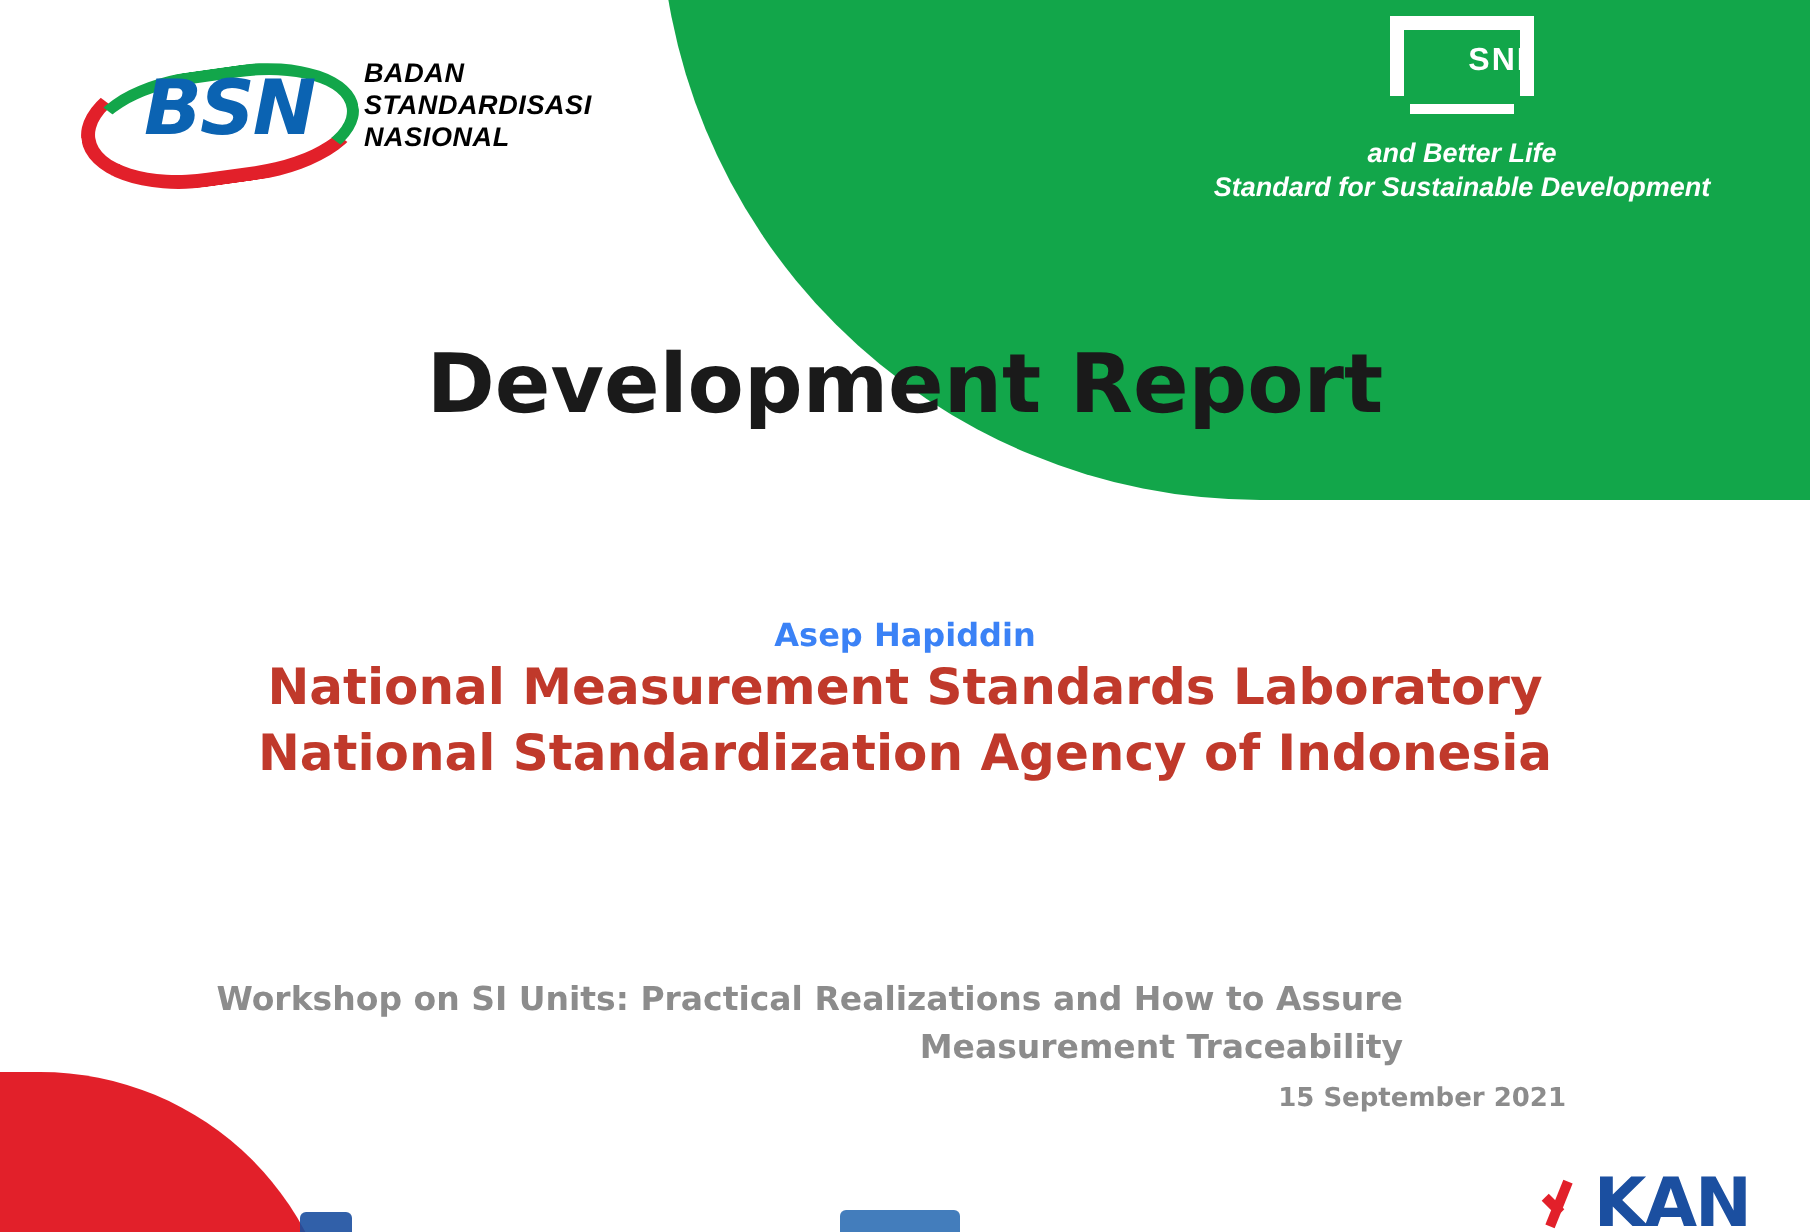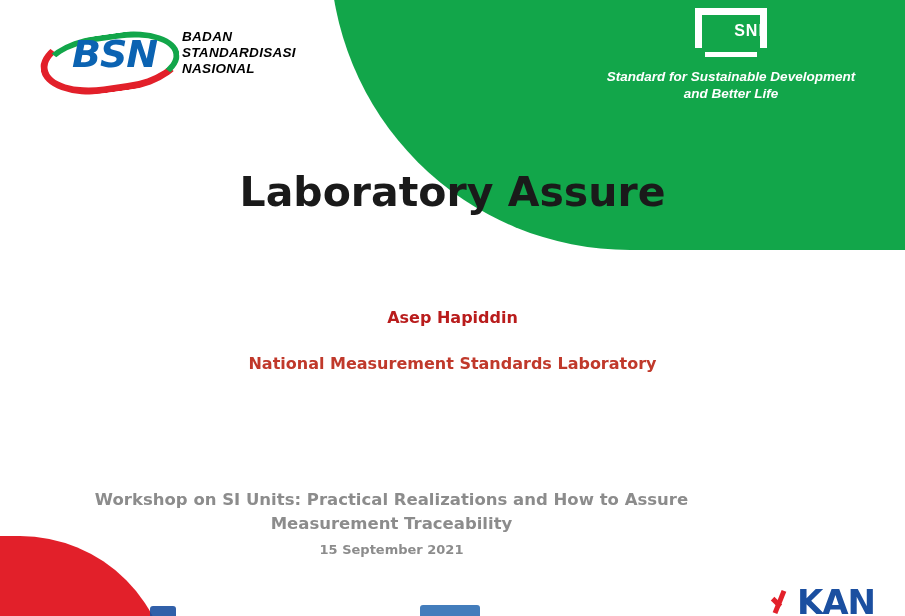--- a/index.html
+++ b/index.html
@@ -184,38 +184,38 @@
     top: 308px;
     left: 0;
     width: 905px;
     text-align: center;
     z-index: 4;
   }
   .author-name {
     font-family: "DejaVu Sans", sans-serif;
     font-weight: bold;
     font-size: 16px;
-    color: #b91c1c;
-    margin-bottom: 20px;
+    color: #3b82f6;
+    margin-bottom: 0;
   }
   .affil {
     font-family: "DejaVu Sans", sans-serif;
     font-weight: bold;
-    font-size: 16px;
+    font-size: 25px;
     color: #c0392b;
     line-height: 33px;
   }
 
   
   .event-block {
     position: absolute;
     top: 488px;
     left: 0;
     width: 783px;
-    text-align: center;
+    text-align: right;
     z-index: 4;
   }
   .event-title {
     font-family: "DejaVu Sans", sans-serif;
     font-weight: bold;
     font-size: 16.5px;
     color: #8c8c8c;
     line-height: 24px;
     max-width: 620px;
     margin: 0 auto;
@@ -340,30 +340,31 @@
 
   <div class="sni-block">
     <div class="sni-mark">
       <span class="bar-top"></span>
       <span class="side-l"></span>
       <span class="side-r"></span>
       <span class="sni-label">SNI</span>
       <span class="bar-bottom"></span>
     </div>
     <div class="sni-tagline">
+      <div>and Better Life</div>
       <div>Standard for Sustainable Development</div>
-      <div>and Better Life</div>
     </div>
   </div>
 
-  <div class="title">Laboratory Assure</div>
+  <div class="title">Development Report</div>
 
   <div class="author-block">
     <div class="author-name">Asep Hapiddin</div>
     <div class="affil">National Measurement Standards Laboratory</div>
+    <div class="affil">National Standardization Agency of Indonesia</div>
   </div>
 
   <div class="event-block">
     <div class="event-title">Workshop on SI Units: Practical Realizations and How to Assure Measurement Traceability</div>
     <div class="event-date">15 September 2021</div>
   </div>
 
   <div class="bottom-pink-swoosh"></div>
   <div class="bottom-red-swoosh"></div>
 

